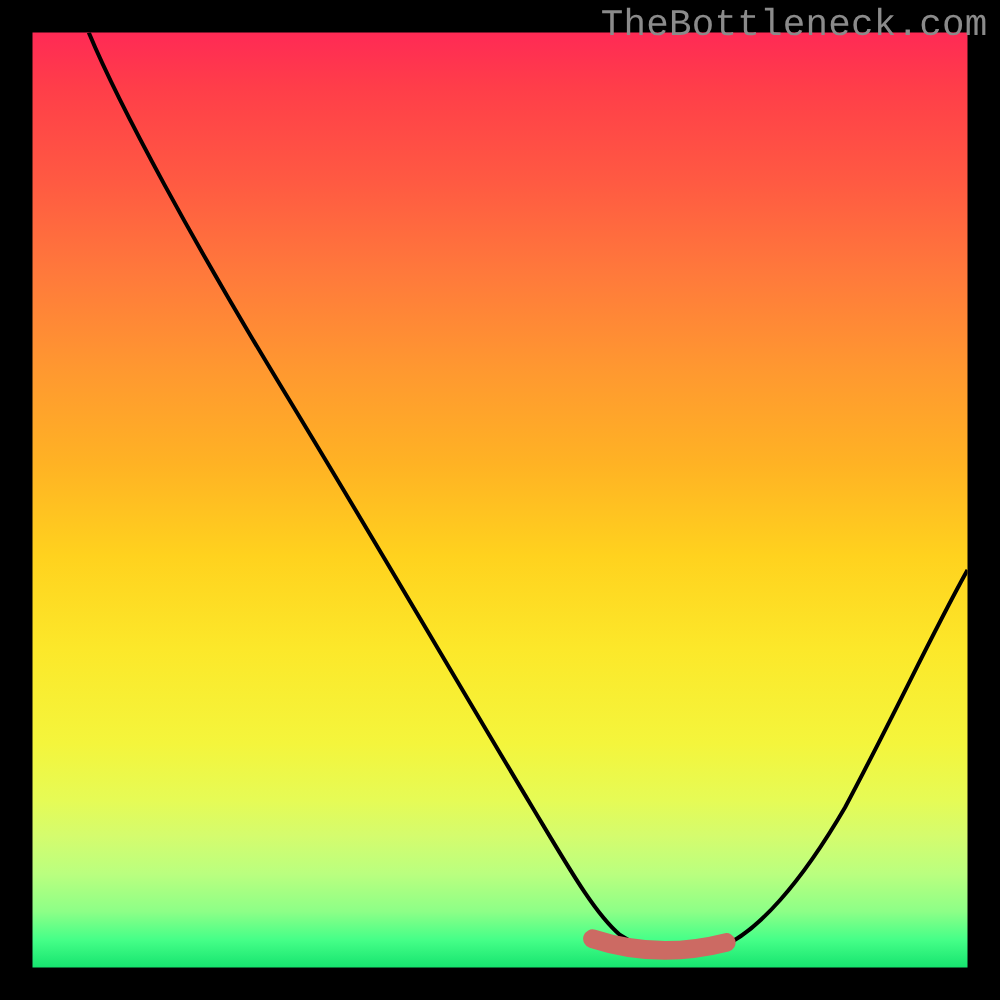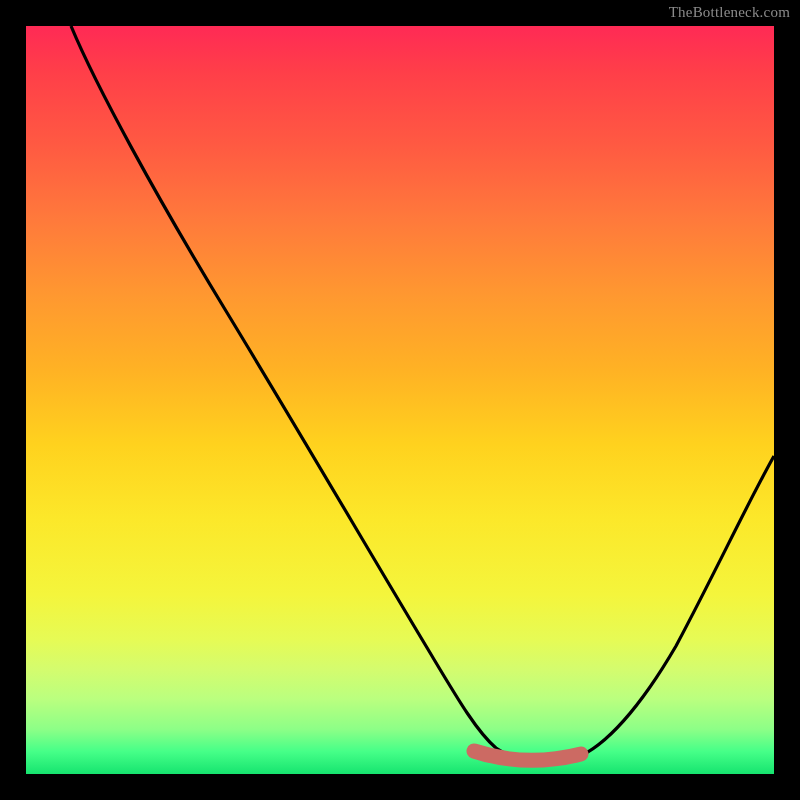--- a/index.html
+++ b/index.html
@@ -46,22 +46,22 @@
     left: 0;
     top: 0;
     width: 748px;
     height: 748px;
   }
   .watermark {
     position: absolute;
     top: 4px;
     right: 10px;
     color: #8b8b8b;
-    font-family: Liberation Serif, serif;
-    font-size: 15px;
+    font-family: Liberation Mono, monospace;
+    font-size: 30px;
     letter-spacing: 0.2px;
   }
 </style>
 </head>
 <body>
 
 <div class="stage">
   <div class="plot">
     <svg class="curve" viewBox="0 0 748 748" preserveAspectRatio="none">
 

